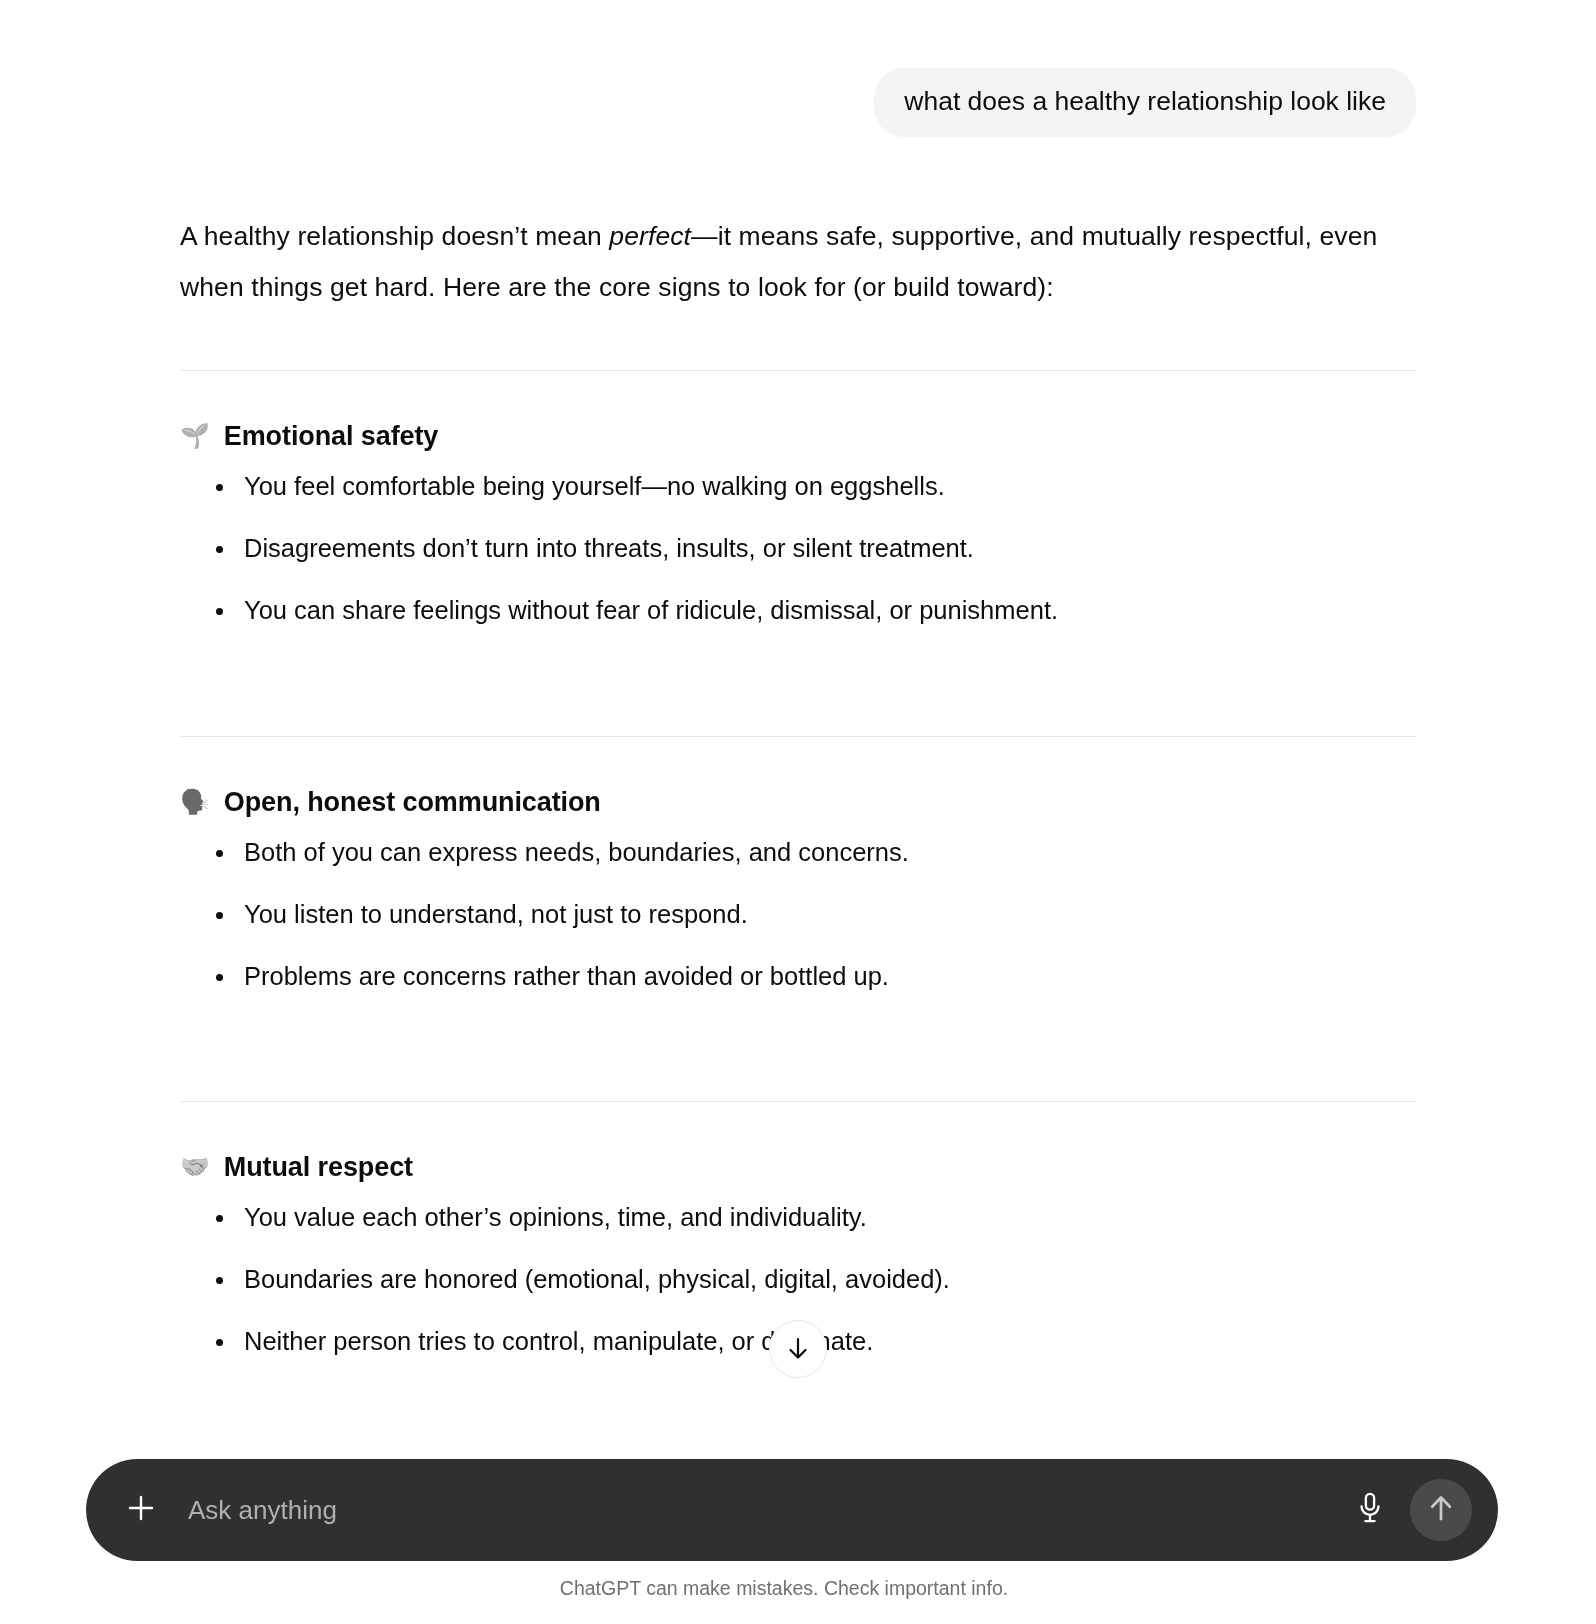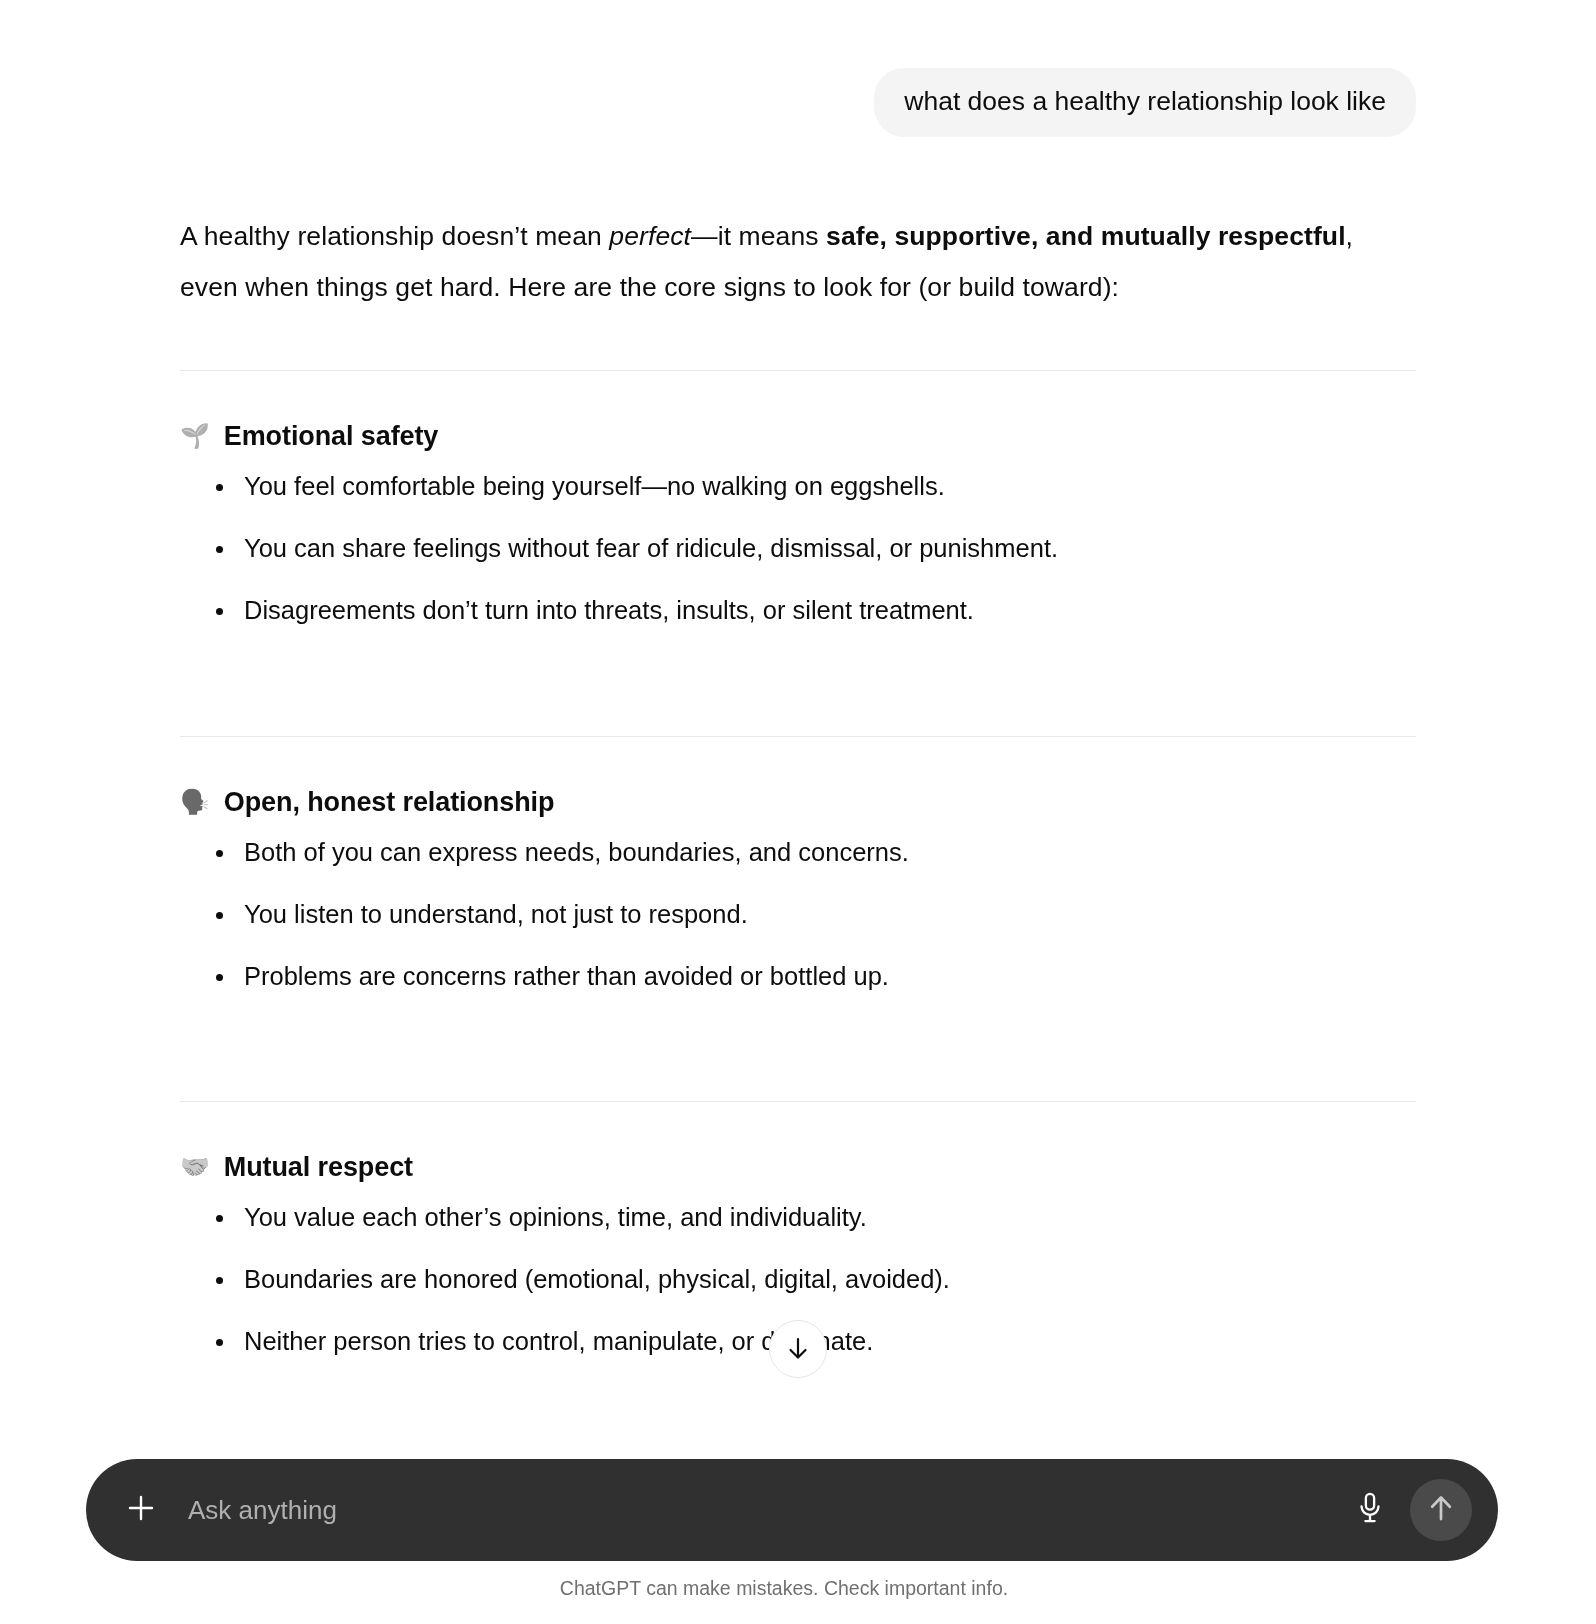--- a/index.html
+++ b/index.html
@@ -55,21 +55,21 @@
   .assistant {
     padding: 0 92px 0 92px;
     margin-top: 74px;
   }
   .intro {
     font-size: 26.5px;
     line-height: 1.95;
     color: #0d0d0d;
     letter-spacing: 0.1px;
   }
-  .intro b { font-weight: 700; }
+  .intro b { font-weight: 400; }
   .intro i { font-style: italic; }
 
   .divider {
     border: 0;
     border-top: 1px solid #e8e8e8;
     margin: 56px 0 0 0;
   }
 
   .section { margin-top: 0; }
 
@@ -215,32 +215,32 @@
 
       <hr class="divider">
 
       <div class="section">
         <div class="section-heading">
           <span class="section-emoji">🌱</span>
           <span>Emotional safety</span>
         </div>
         <ul class="bullets">
           <li>You feel comfortable being yourself—no walking on eggshells.</li>
+          <li>Disagreements don’t turn into threats, insults, or silent treatment.</li>
           <li>You can share feelings without fear of ridicule, dismissal, or punishment.</li>
-          <li>Disagreements don’t turn into threats, insults, or silent treatment.</li>
         </ul>
       </div>
 
       <div class="section-gap"></div>
       <hr class="divider">
 
       <div class="section">
         <div class="section-heading">
           <span class="section-emoji">🗣️</span>
-          <span>Open, honest relationship</span>
+          <span>Open, honest communication</span>
         </div>
         <ul class="bullets">
           <li>Both of you can express needs, boundaries, and concerns.</li>
           <li>You listen to understand, not just to respond.</li>
           <li>Problems are concerns rather than avoided or bottled up.</li>
         </ul>
       </div>
 
       <div class="section-gap"></div>
       <hr class="divider">

